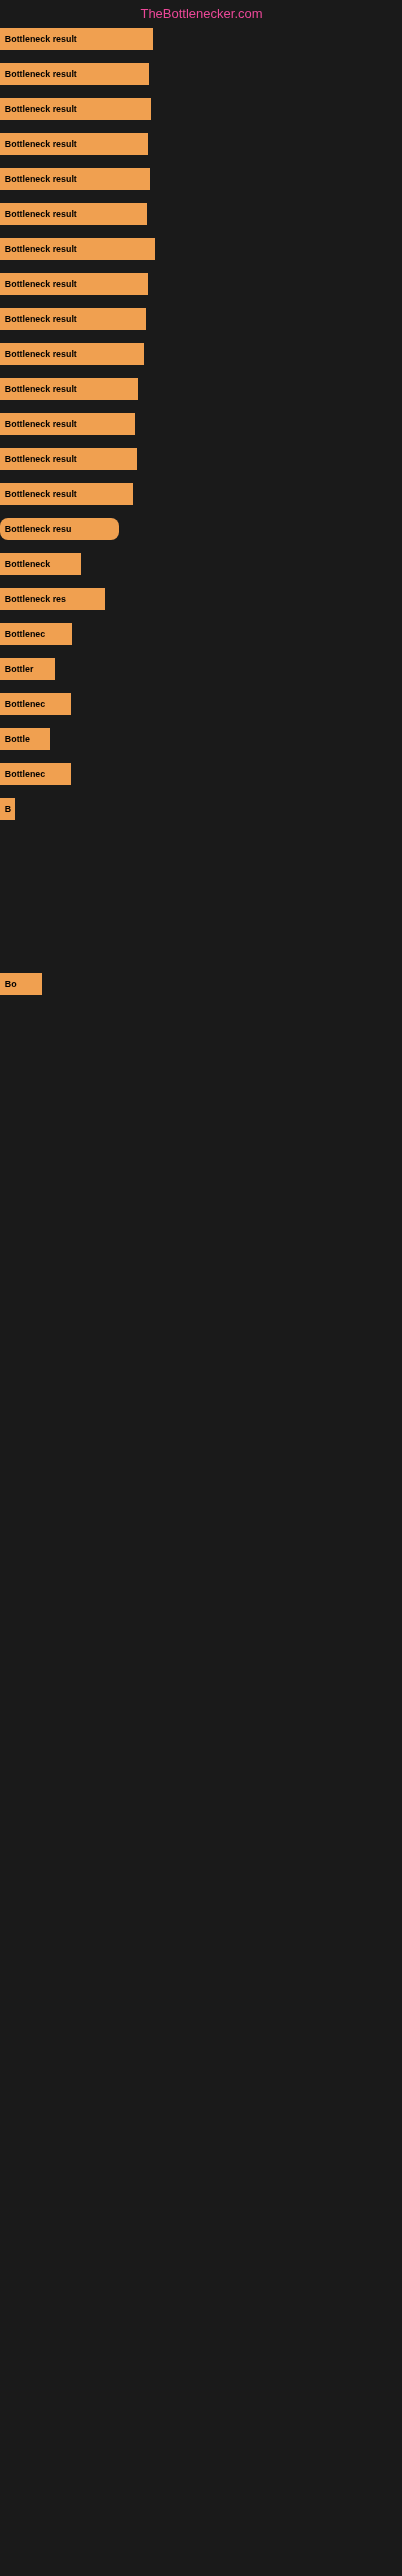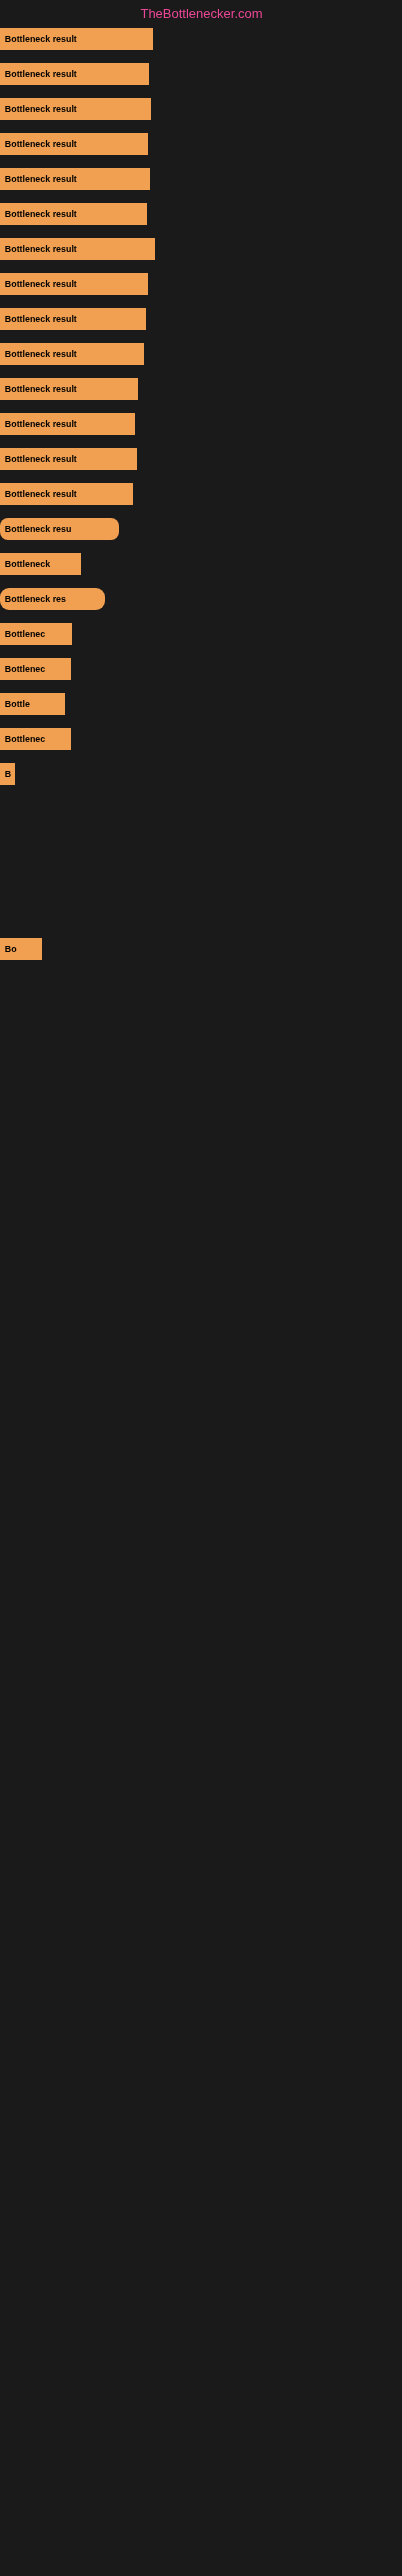--- a/index.html
+++ b/index.html
@@ -101,30 +101,33 @@
     <div class="bar-row">
       <div class="bar-label" style="width: 133px;">Bottleneck result</div>
     </div>
     <div class="bar-row">
       <div class="bar-label" style="width: 119px; border-radius: 8px;">Bottleneck resu</div>
     </div>
     <div class="bar-row">
       <div class="bar-label" style="width: 81px;">Bottleneck</div>
     </div>
     <div class="bar-row">
-      <div class="bar-label" style="width: 105px; border-radius: 9px;">Bottleneck res</div>
+      <div class="bar-label" style="width: 105px;">Bottleneck res</div>
     </div>
     <div class="bar-row">
       <div class="bar-label" style="width: 72px;">Bottlenec</div>
     </div>
     <div class="bar-row">
+      <div class="bar-label" style="width: 55px;">Bottler</div>
+    </div>
+    <div class="bar-row">
       <div class="bar-label" style="width: 71px;">Bottlenec</div>
     </div>
     <div class="bar-row">
-      <div class="bar-label" style="width: 65px;">Bottle</div>
+      <div class="bar-label" style="width: 50px;">Bottle</div>
     </div>
     <div class="bar-row">
       <div class="bar-label" style="width: 71px;">Bottlenec</div>
     </div>
     <div class="bar-row">
       <div class="bar-label" style="width: 14.5px;">B</div>
     </div>
     <div class="bar-row"></div>
     <div class="bar-row"></div>
     <div class="bar-row"></div>

